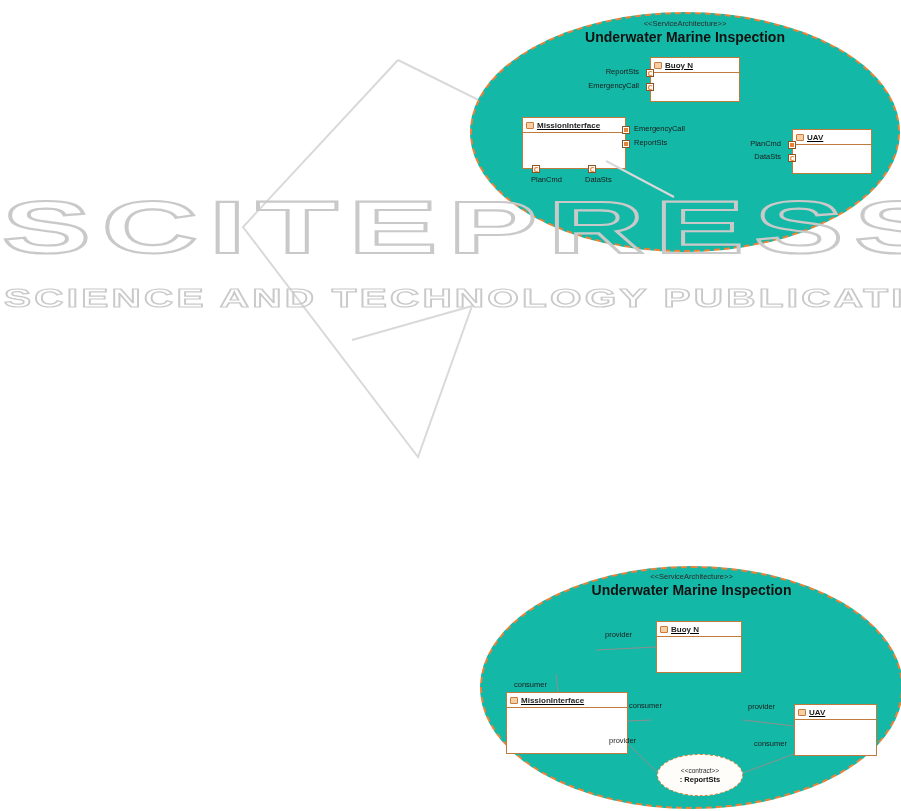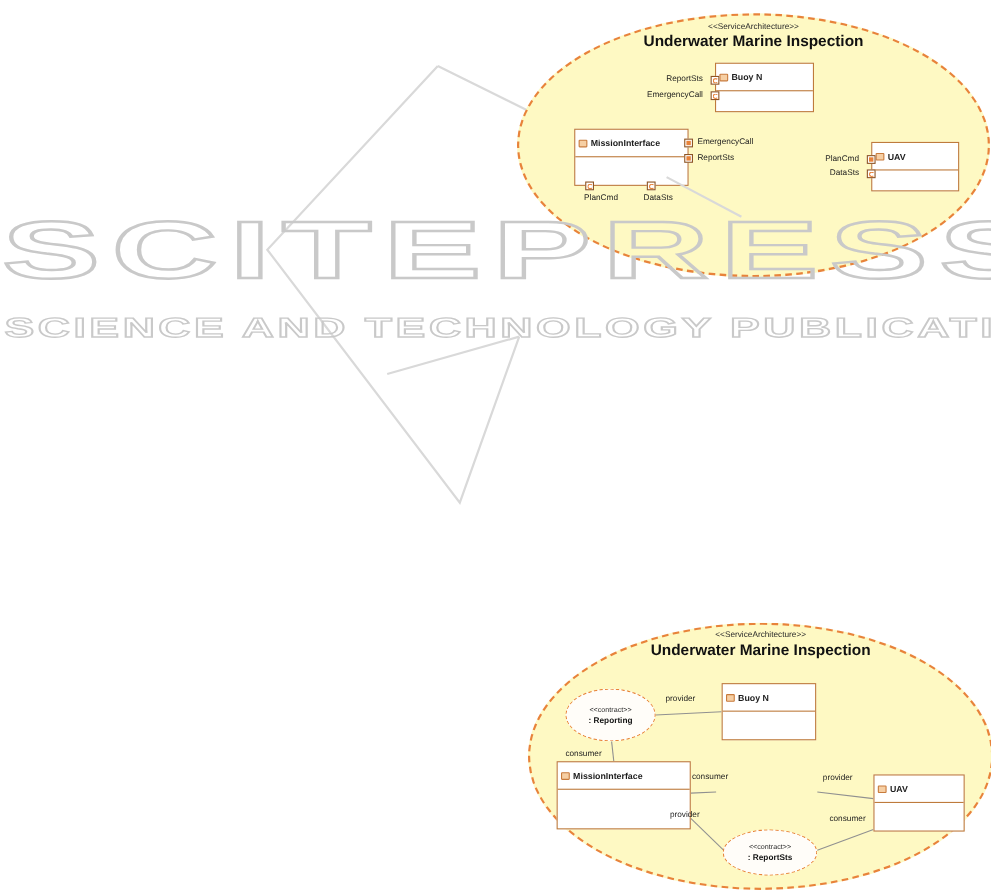--- a/index.html
+++ b/index.html
@@ -19,29 +19,29 @@
     position:absolute; left:4px; top:286px; z-index:5; white-space:nowrap;
     font-size:25px; font-weight:bold; letter-spacing:2px; line-height:1;
     color:transparent; -webkit-text-stroke:1.2px #c9c9c9;
     transform:scaleX(1.62); transform-origin:left top; pointer-events:none;
   }
 
   
   .sa {
     position:absolute; z-index:1;
     border:2px dashed #E8833A; border-radius:50%;
-    background:#fef9c3;
+    background:#14b8a6;
   }
   .sa-title { position:absolute; left:0; width:100%; text-align:center; }
   .sa-st { font-size:7.5px; color:#2b2b2b; }
   .sa-ti { font-size:14px; font-weight:bold; color:#111; margin-top:1px; }
 
   
   .block { position:absolute; background:#ffffff; border:1px solid #BE7B3C; z-index:2; }
-  .bh { display:flex; align-items:center; gap:3px; padding:1px 3px; height:25px; border-bottom:1px solid #BE7B3C; }
+  .bh { display:flex; align-items:center; gap:3px; padding:1px 3px; height:15px; border-bottom:1px solid #BE7B3C;text-decoration:underline; }
   .bicon { width:8px; height:7px; border:1px solid #C87B3C; background:#F6CFA4; border-radius:1px; flex:0 0 auto; }
   .bname { font-size:8px; font-weight:bold; color:#1c1c1c; white-space:nowrap; }
 
   
   .port { position:absolute; width:8px; height:8px; border:1px solid #8E5524; background:#fff;
           display:flex; align-items:center; justify-content:center; z-index:3; }
   .pg-sq { width:4px; height:4px; background:#E8833A; }
   .pg-c  { width:5px; height:5px; border:1.4px solid #E8833A; border-right-color:transparent;
            border-radius:50%; background:transparent; }
   .plabel { position:absolute; font-size:7.5px; color:#1c1c1c; white-space:nowrap; z-index:3; }
@@ -144,24 +144,20 @@
       <line x1="261" y1="152" x2="312" y2="158" stroke="#909090" stroke-width="1"></line>
       <line x1="146" y1="176" x2="176" y2="205" stroke="#909090" stroke-width="1"></line>
       <line x1="261" y1="205" x2="312" y2="186" stroke="#909090" stroke-width="1"></line>
     </svg>
 
     <div class="sa-title" style="top:4px;">
       <div class="sa-st">&lt;&lt;ServiceArchitecture&gt;&gt;</div>
       <div class="sa-ti">Underwater Marine Inspection</div>
     </div>
 
-    <div class="contract" style="left:32px; top:58px; width:82px; height:48px;">
-      <div class="c-st">&lt;&lt;contract&gt;&gt;</div>
-      <div class="c-nm">: Reporting</div>
-    </div>
 
     <div class="block" style="left:174px; top:53px; width:86px; height:52px;">
       <div class="bh">
         <span class="bicon"></span>
         <span class="bname">Buoy N</span>
       </div>
     </div>
 
     <div class="block" style="left:24px; top:124px; width:122px; height:62px;">
       <div class="bh">

